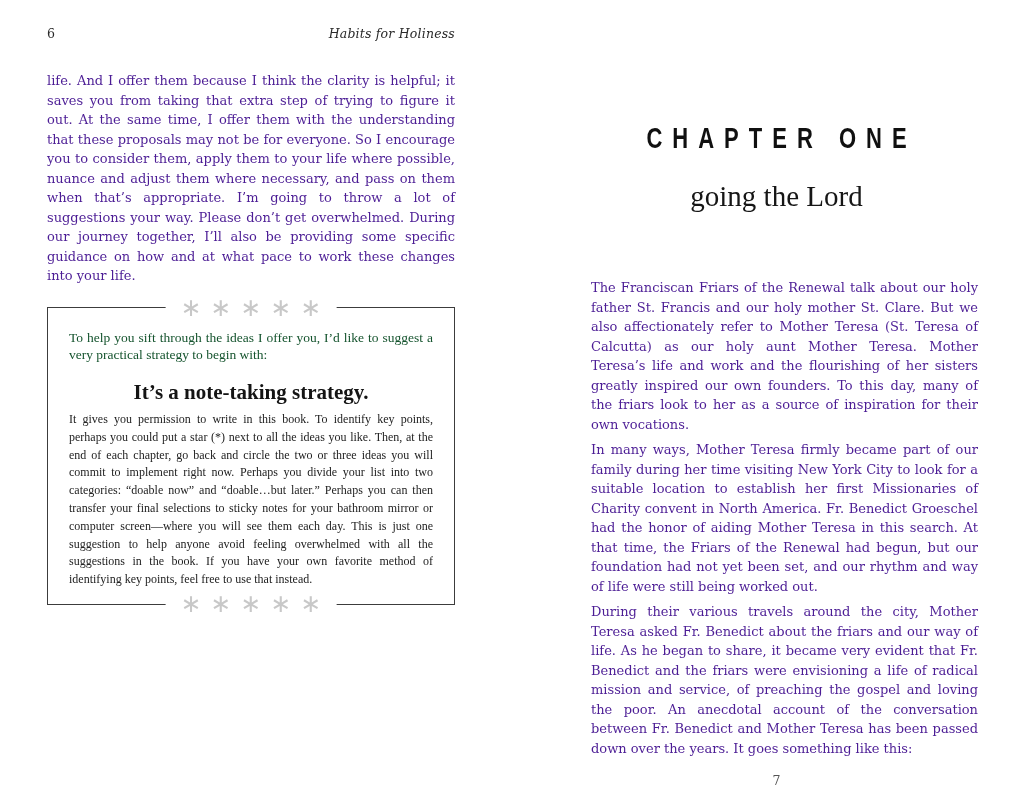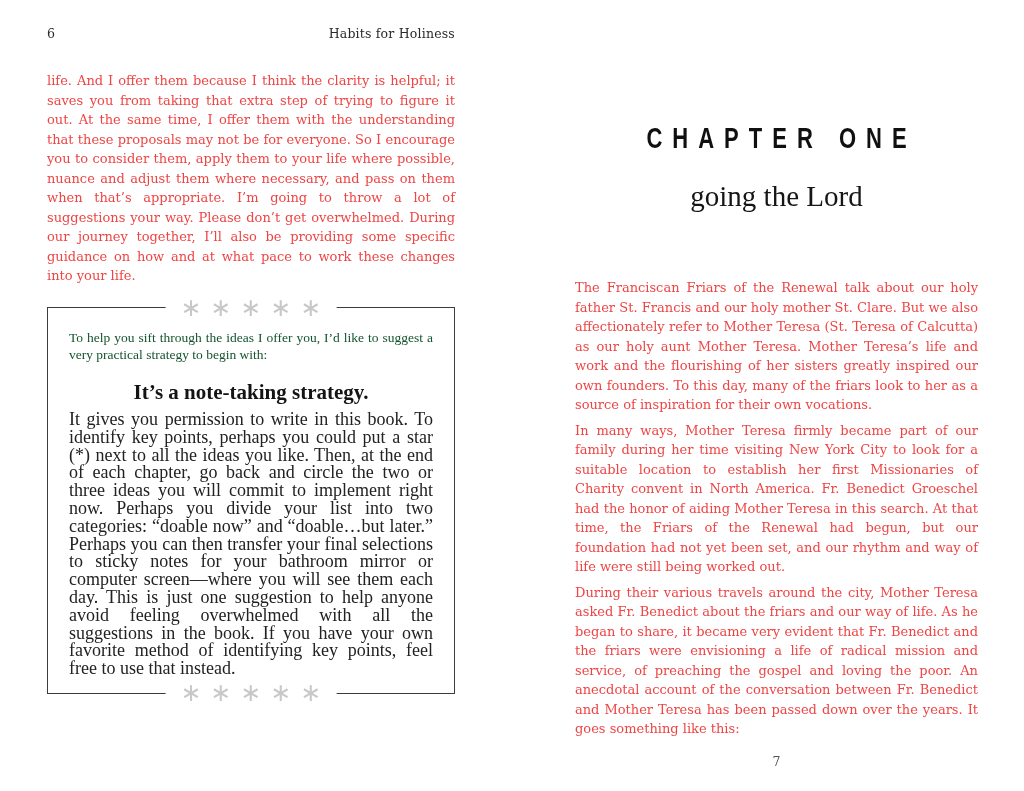--- a/index.html
+++ b/index.html
@@ -12,27 +12,27 @@
   .spread { position: relative; width: 1024px; height: 791px; background: #ffffff; }
 
   
   .page-left { position: absolute; left: 47px; top: 26px; width: 408px; }
   .running-header {
     position: relative; height: 17px;
     font-size: 12.5px; color: #2a2a2a;
     font-family: "DejaVu Serif", serif;
   }
   .running-header .folio-top { position: absolute; left: 0; top: 0; }
-  .running-header .running-head { position: absolute; right: 0; top: 0; letter-spacing: 0.2px; }
+  .running-header .running-head { position: absolute; right: 0; top: 0; letter-spacing: 0.2px; font-style: italic; }
 
   .body-text {
     margin: 0;
     font-size: 13px; line-height: 19.5px;
     text-align: justify; text-justify: inter-word;
-    color: #ef4444; hyphens: none;
+    color: #4c1d95; hyphens: none;
   }
   .para-top { margin-top: 28px; }
   .para-bottom { margin-top: 19px; }
 
   .note-box {
     position: relative;
     margin-top: 21px;
     border: 1px solid #3c3c3c;
     padding: 21px 21px 15px 21px;
     background: #ffffff;
@@ -56,21 +56,21 @@
     font-size: 13.5px; line-height: 17.8px;
     text-align: justify; color: #14532d;
   }
   .box-heading {
     margin: 4px 0 7px 0;
     font-size: 21px; line-height: 24px;
     font-weight: 700; text-align: center; color: #141414;
   }
   .box-body {
     margin: 0;
-    font-size: 18px; line-height: 17.8px;
+    font-size: 12px; line-height: 17.8px;
     text-align: justify; color: #222;
   }
   .box-closing {
     margin: 8px 0 6px 0;
     font-size: 16.5px; line-height: 20px;
     font-weight: 700; text-align: center; color: #141414;
   }
 
   
   .page-right { position: absolute; left: 575px; top: 0; width: 403px; height: 674px; }
@@ -89,21 +89,21 @@
   }
   .chapter-title {
     margin: 26px 0 0 0;
     font-family: "Liberation Serif", serif;
     font-weight: 400;
     font-size: 29px; line-height: 36px;
     text-align: center; color: #161616;
   }
   .chapter-title .title-line { display: block; }
   .chapter-body { margin-top: 64px; }
-  .chapter-body p { margin: 0 0 6px 0; }
+  .chapter-body p { margin: 0 0 6px 16px; }
   .folio-bottom {
     display: block;
     margin-top: 15px;
     text-align: center;
     font-size: 12.5px; color: #555555;
     font-family: "DejaVu Serif", serif;
   }
 </style>
 </head>
 <body>

